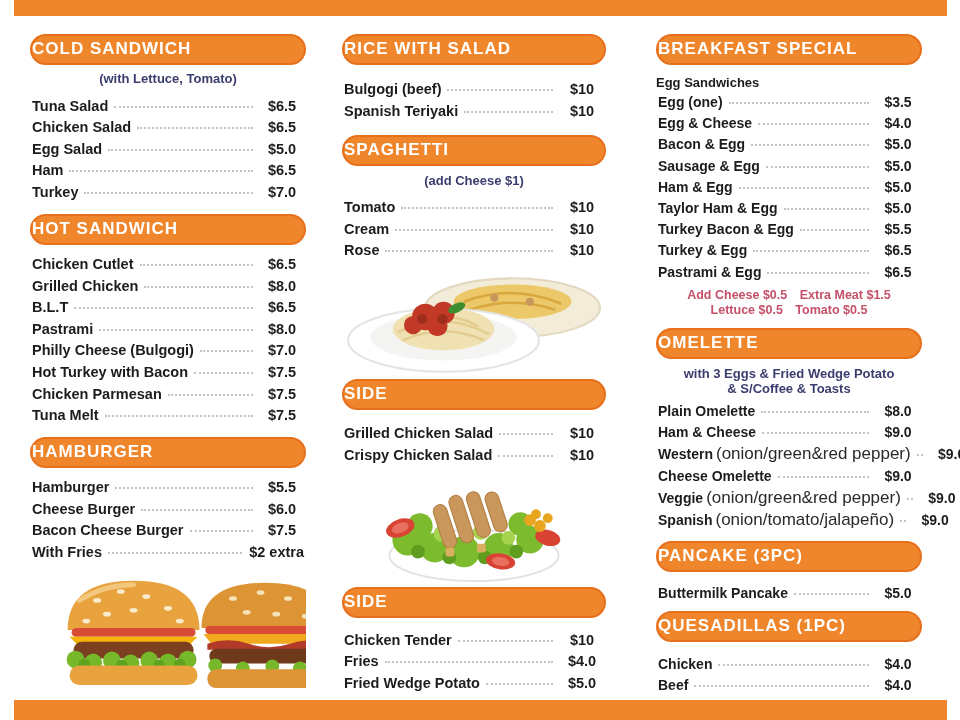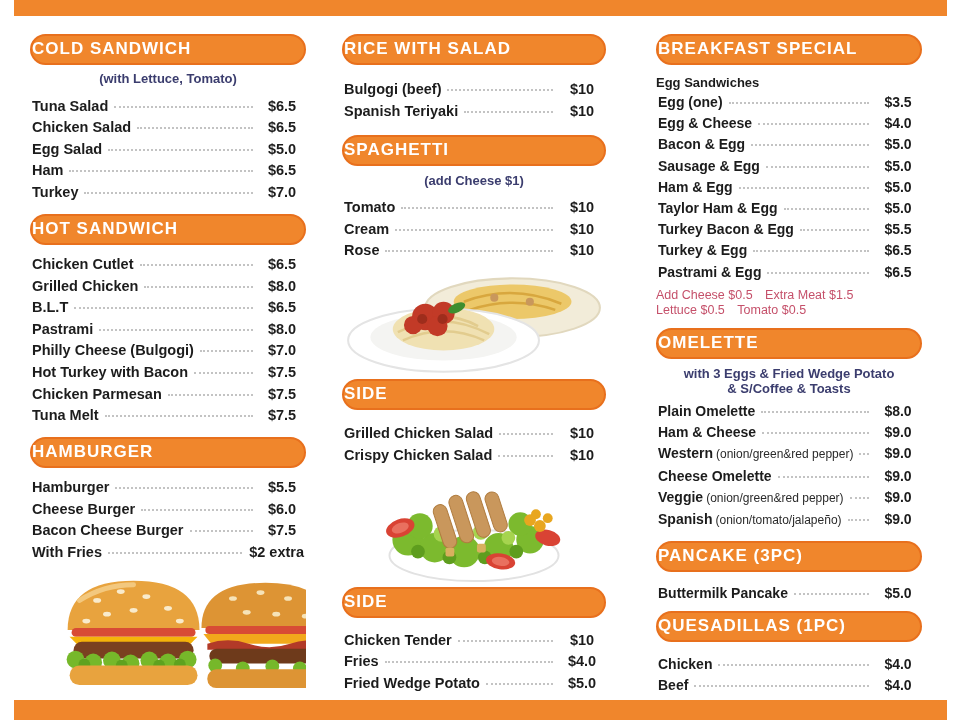--- a/index.html
+++ b/index.html
@@ -18,24 +18,24 @@
   .pill{background:var(--accent);border:2px solid var(--accent-border);border-radius:18px;
         color:#fff;font-weight:bold;text-align:left;font-size:17px;letter-spacing:1px;
         padding:3px 0 4px;box-sizing:border-box;}
   .subtitle{color:var(--navy);font-weight:bold;font-size:13px;text-align:center;line-height:1.2;}
   .subheading{color:var(--text);font-weight:bold;font-size:13px;margin:10px 0 2px;}
   .list{margin-top:11px;}
   .row{display:flex;align-items:baseline;color:var(--text);font-size:14.5px;font-weight:bold;
        margin:0 2px 4.6px;line-height:17px;text-align:center;}
   #col-right .row{font-size:14px;margin-bottom:4.2px;}
   .row .nm{white-space:nowrap;}
-  .row .dt{font-size:12px;font-weight:normal;margin-left:3px;white-space:nowrap;color:#2a2a2a;}
+  .row .dt{font-size:17px;font-weight:normal;margin-left:3px;white-space:nowrap;color:#2a2a2a;}
   .row .dots{flex:1;border-bottom:2px dotted var(--dots);margin:0 7px 0 6px;transform:translateY(-3px);min-width:6px;}
   .row .pr{white-space:nowrap;min-width:44px;}
-  .note{color:var(--rose);font-weight:normal;font-size:12.5px;line-height:1.25;}
+  .note{color:var(--rose);font-weight:bold;font-size:12.5px;text-align:center;line-height:1.25;}
   .photo{width:100%;display:block;}
   svg{display:block;}
 </style>
 </head>
 <body>
 
 <div class="bar top"></div>
 <div class="bar bottom"></div>
 
 <div class="col" id="col-left">

